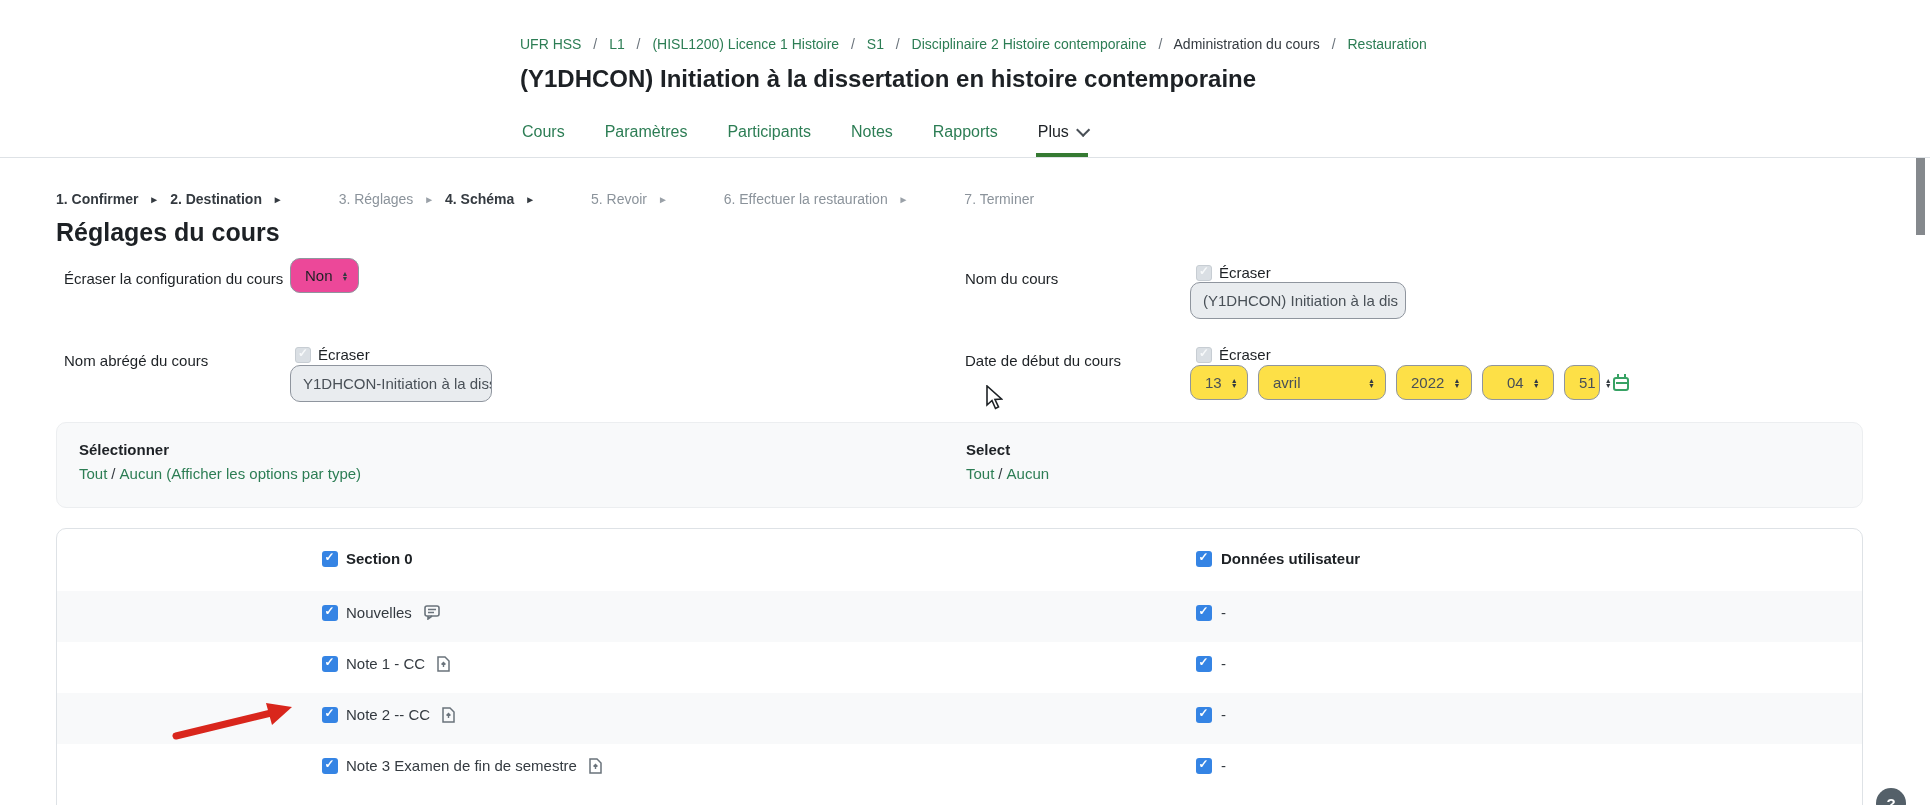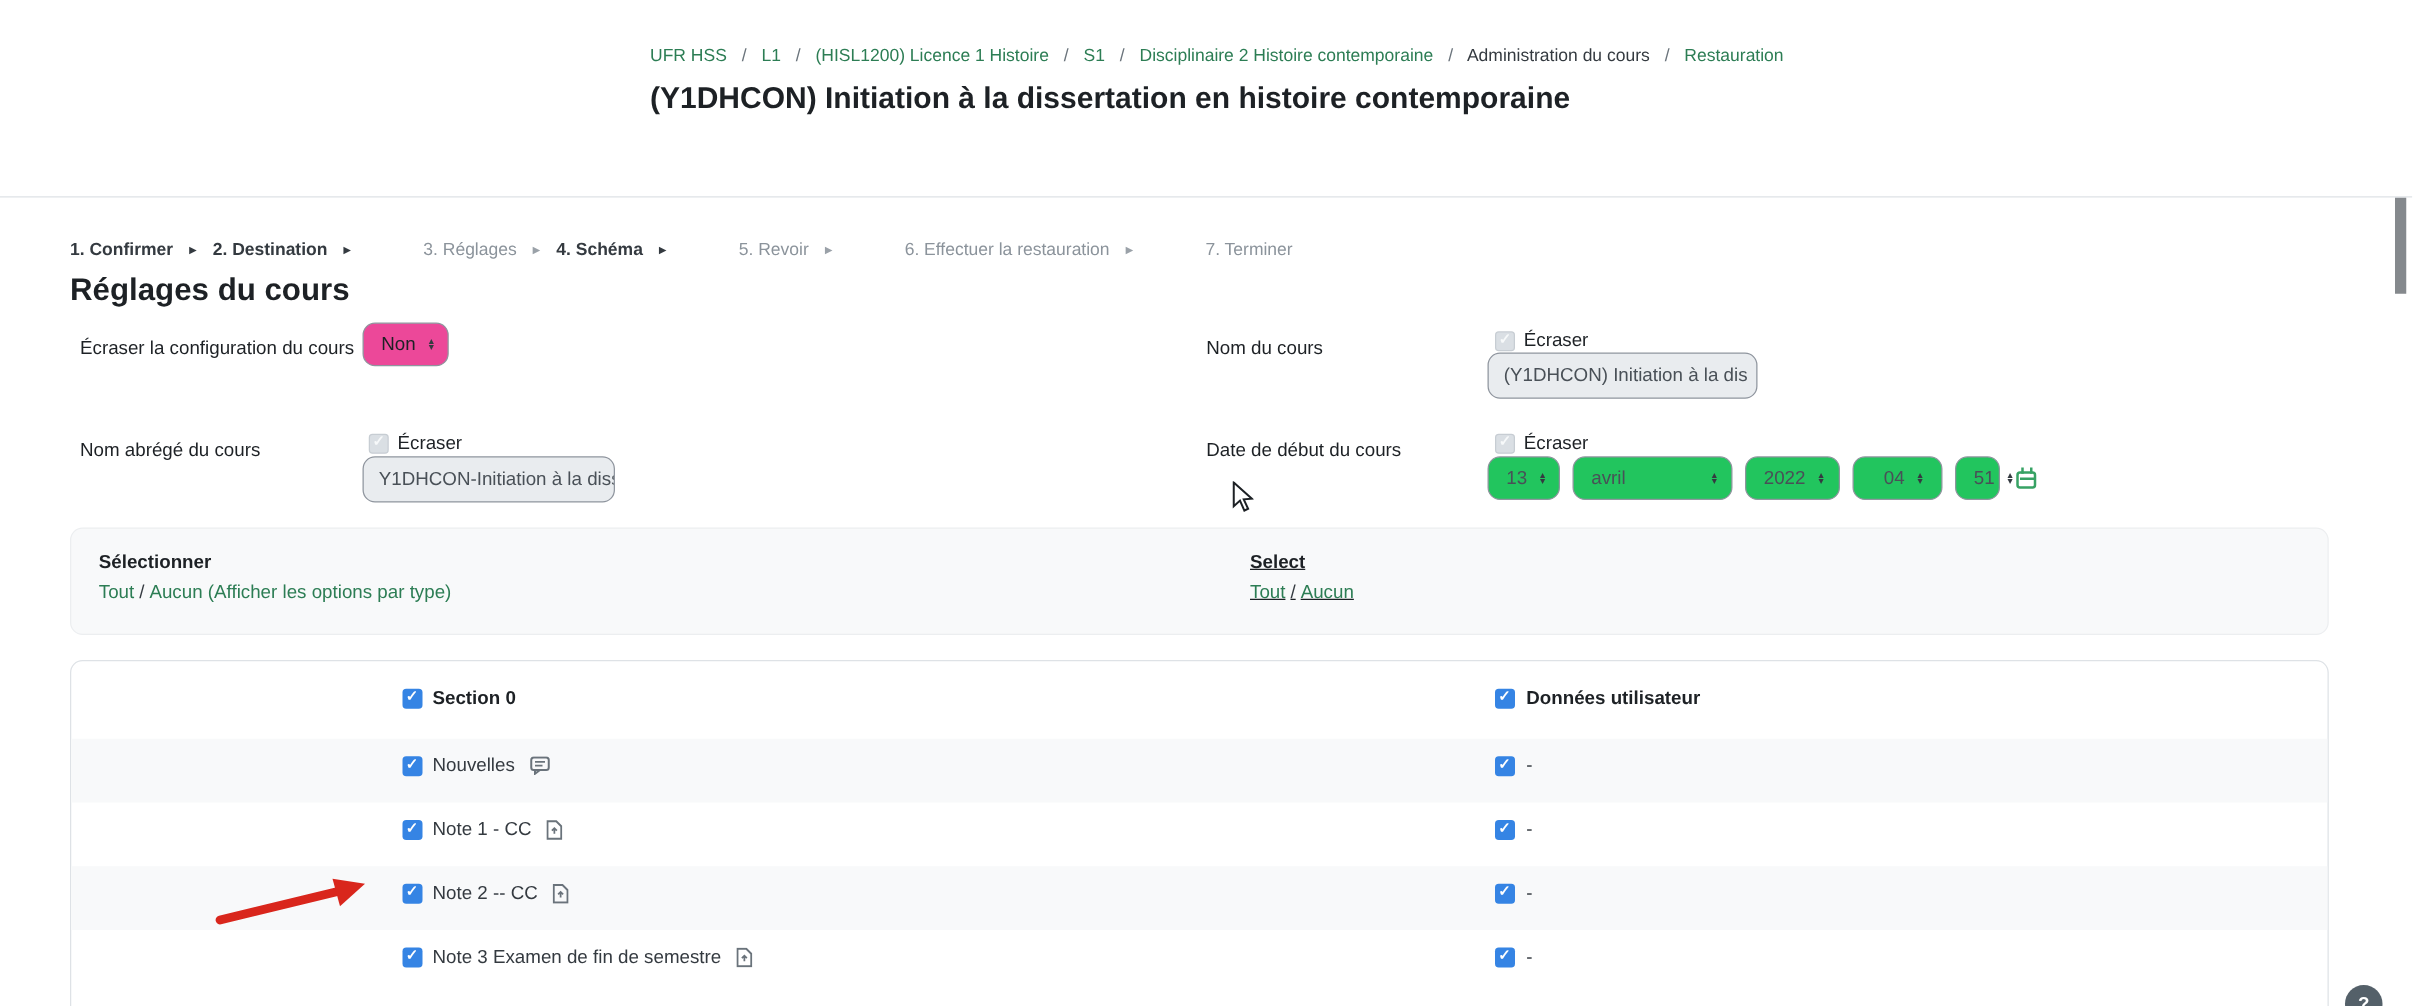--- a/index.html
+++ b/index.html
@@ -37,21 +37,21 @@
   .step-pending{color:#8b939b;margin-left:45px;}
   .step-arrow{font-size:10px;margin:0 7px;vertical-align:1px;}
   .step-arrow.dark{color:#343a40;} .step-arrow.lite{color:#9aa1a8;}
   .section-heading{position:absolute;left:56px;top:60px;font-size:25px;font-weight:700;color:#1d2125;}
 
   
   .flabel{position:absolute;font-size:15px;color:#1d2125;white-space:nowrap;}
   .sel{box-sizing:border-box;height:35px;border:1px solid #8f959e;border-radius:10px;
        display:inline-flex;align-items:center;padding:0 10px 0 14px;font-size:15px;color:#1d2125;
        background:#ec4899;cursor:pointer;white-space:nowrap;}
-  .sel.disabled{background:#22c55e;color:#495057;cursor:default;}
+  .sel.disabled{background:#fde047;color:#495057;cursor:default;}
   .sel .arrows{display:inline-flex;flex-direction:column;margin-left:9px;line-height:5px;font-size:7px;color:#343a40;}
   .sel .arrows::before{content:"\25B2";} .sel .arrows::after{content:"\25BC";}
   .tinput{position:absolute;box-sizing:border-box;height:37px;border:1px solid #8f959e;border-radius:10px;
           background:#e9ecef;color:#495057;font-size:15px;line-height:35px;padding:0 12px;
           overflow:hidden;white-space:nowrap;}
   .cb{box-sizing:border-box;width:16px;height:16px;border-radius:3px;position:relative;flex:0 0 16px;cursor:pointer;}
   .cb.blue{background:#3584e4;}
   .cb.blue::after{content:"\2713";position:absolute;left:2.5px;top:-1px;color:#fff;font-size:12px;font-weight:700;}
   .cb.gray{background:#dadfe4;border:1px solid #c7cdd3;}
   .cb.gray::after{content:"\2713";position:absolute;left:2px;top:-2px;color:#f7f9fa;font-size:12px;font-weight:700;}
@@ -63,21 +63,21 @@
   .cal{width:18px;height:18px;position:relative;margin-left:3px;}
   .cal .body{position:absolute;left:0;top:3px;width:16px;height:14px;border:2px solid #37a264;border-radius:3px;box-sizing:border-box;}
   .cal .line{position:absolute;left:3px;top:8px;width:12px;height:2px;background:#37a264;}
   .cal .t1,.cal .t2{position:absolute;top:0;width:2px;height:5px;background:#37a264;}
   .cal .t1{left:4px;} .cal .t2{left:11px;}
 
   
   .selbox{position:absolute;left:56px;width:1807px;top:264px;height:86px;background:#f8f9fa;
           border:1px solid #eceef0;border-radius:10px;box-sizing:border-box;}
   .selbox .col-l{position:absolute;left:22px;top:18px;}
-  .selbox .col-r{position:absolute;left:943px;top:18px;text-decoration:underline;}
+  .selbox .col-r{position:absolute;left:909px;top:18px;}
   .selbox .bt{font-size:15px;font-weight:700;color:#1d2125;}
   .selbox .links{margin-top:7px;font-size:15px;font-weight:500;}
   .glink{color:#2c7d54;cursor:pointer;}
   .slash{color:#343a40;margin:0 4px;}
 
   
   .schema{position:absolute;left:56px;width:1807px;top:370px;height:470px;background:#fff;
           border:1px solid #dee2e6;border-radius:10px 10px 0 0;box-sizing:border-box;overflow:hidden;}
   .srow{position:relative;height:51px;}
   .srow.head{height:62px;}
@@ -135,20 +135,28 @@
         <span class="bc-link">S1</span>
         <span class="sep">/</span>
         <span class="bc-link">Disciplinaire 2 Histoire contemporaine</span>
         <span class="sep">/</span>
         <span>Administration du cours</span>
         <span class="sep">/</span>
         <span class="bc-link">Restauration</span>
       </div>
       <div class="page-title">(Y1DHCON) Initiation à la dissertation en histoire contemporaine</div>
     </div>
+    <div class="tabs">
+      <div class="tab">Cours</div>
+      <div class="tab">Paramètres</div>
+      <div class="tab">Participants</div>
+      <div class="tab">Notes</div>
+      <div class="tab">Rapports</div>
+      <div class="tab active"><span>Plus</span><span class="chev-down"></span></div>
+    </div>
   </div>
 
   <div class="main">
 
     <div class="steps">
       <span class="step-done">1. Confirmer</span>
       <span class="step-arrow dark">►</span>
       <span class="step-done">2. Destination</span>
       <span class="step-arrow dark">►</span>
       <span class="step-pending">3. Réglages</span>

